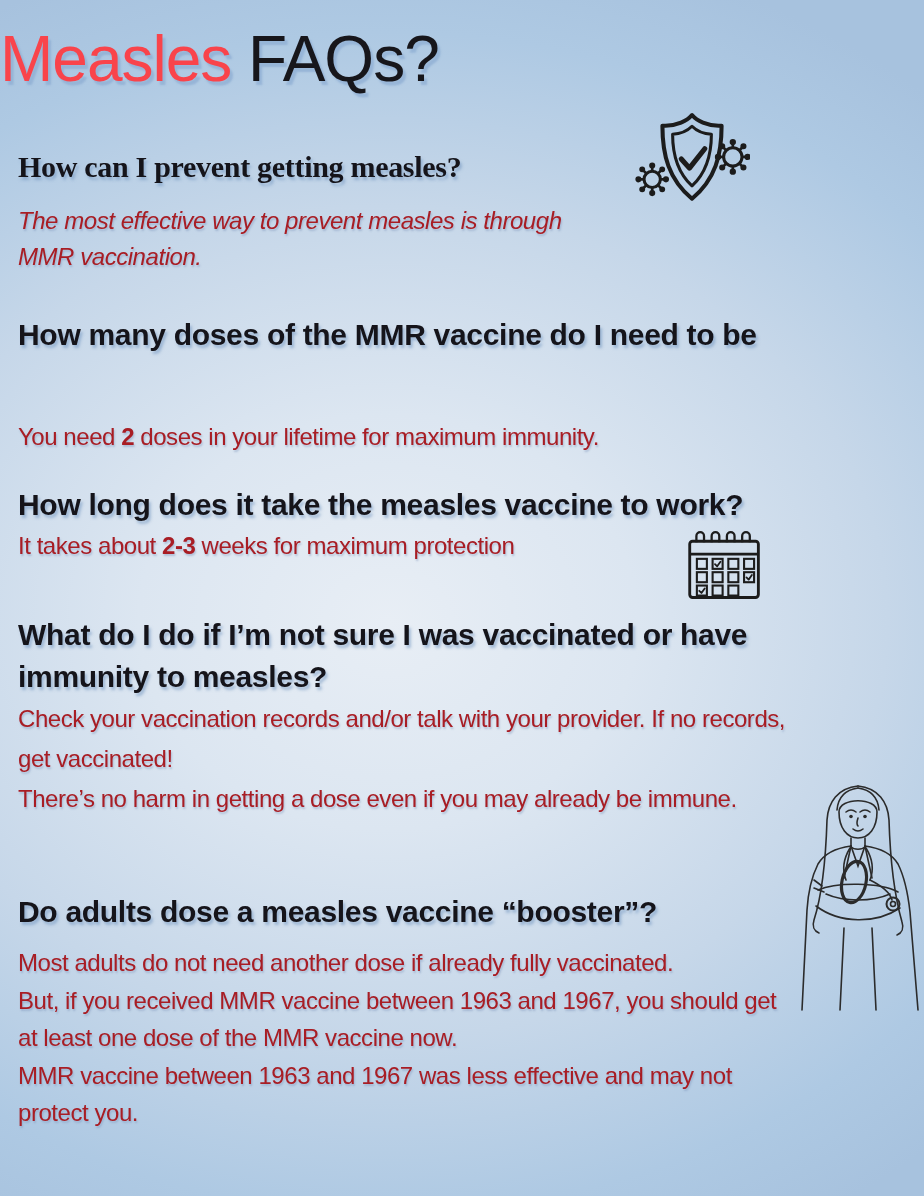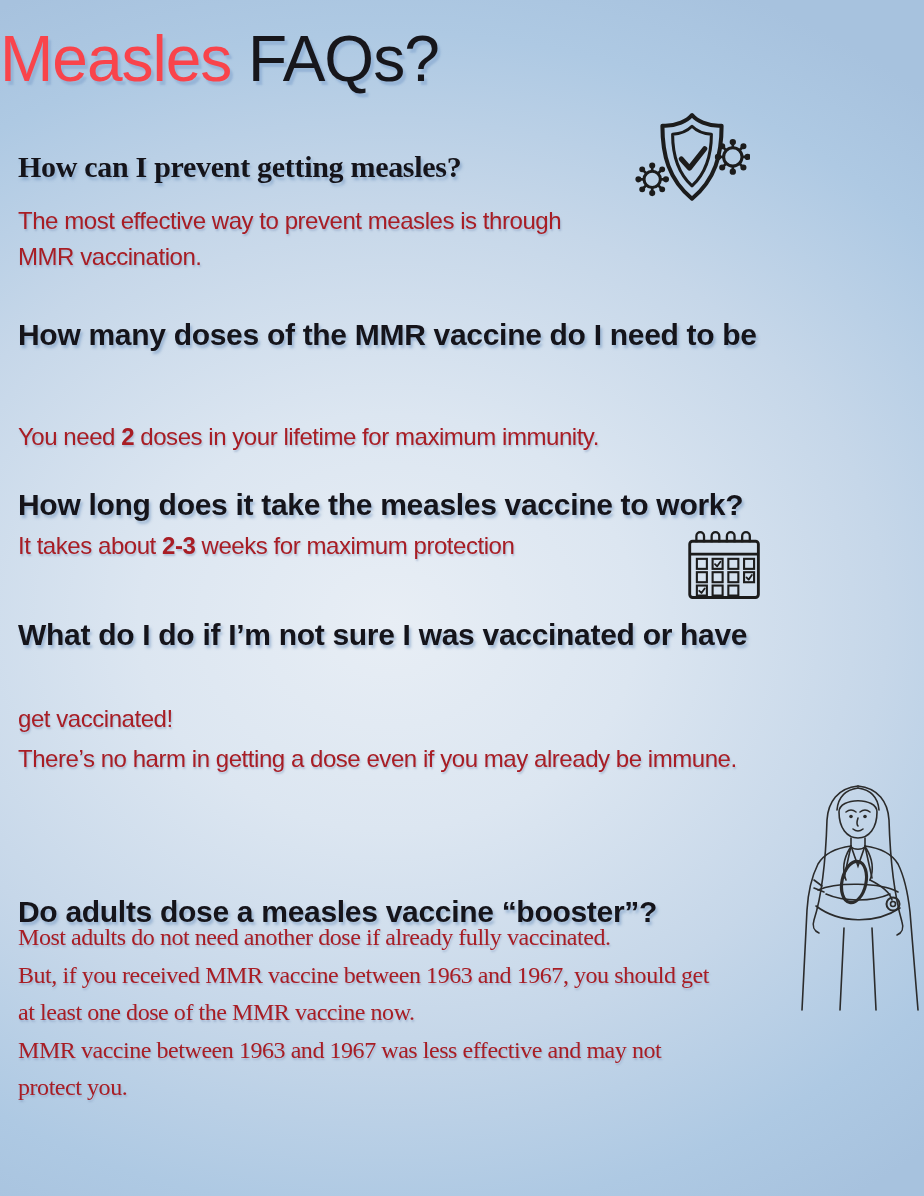--- a/index.html
+++ b/index.html
@@ -36,21 +36,21 @@
 </head>
 <body>
 
 <div class="title">
   <span class="red">Measles</span><span class="dark"> FAQs?</span>
 </div>
 
 <div class="abs" style="top:146px;left:18px;font-family:Liberation Serif, serif;">
   <div class="q-line">How can I prevent getting measles?</div>
 </div>
-<div class="abs a-block lh36" style="top:203px;left:18px;">
+<div class="abs a-block lh36" style="top:203px;left:18px;font-style:italic;">
   <div class="a-line"><span>The most effective way to prevent measles is through</span><b></b><span></span></div>
   <div class="a-line"><span>MMR vaccination.</span><b></b><span></span></div>
 </div>
 
 <div class="abs" style="top:112px;left:634px;">
   <svg width="116" height="100" viewBox="0 0 112 98" fill="none" stroke="#1c1c1c">
 
     <g stroke-width="2.6">
       <circle cx="17" cy="66" r="8" stroke-width="3"></circle>
       <line x1="17" y1="54" x2="17" y2="58"></line>
@@ -134,22 +134,24 @@
 
     <rect x="13.5" y="59.5" width="10.5" height="10.5" stroke-width="2.2"></rect>
     <rect x="30" y="59.5" width="10.5" height="10.5" stroke-width="2.2"></rect>
     <rect x="46.5" y="59.5" width="10.5" height="10.5" stroke-width="2.2"></rect>
     <path d="M16 65 L18.3 67.3 L21.7 62.5" stroke-width="1.9" stroke-linecap="round" stroke-linejoin="round"></path>
   </svg>
 </div>
 
 <div class="abs" style="top:614px;left:18px;">
   <div class="q-line">What do I do if I’m not sure I was vaccinated or have</div>
+  <div class="q-line">immunity to measles?</div>
 </div>
 <div class="abs a-block lh40" style="top:699px;left:18px;">
+  <div class="a-line"><span>Check your vaccination records and/or talk with your provider. If no records,</span><b></b><span></span></div>
   <div class="a-line"><span>get vaccinated!</span><b></b><span></span></div>
   <div class="a-line"><span>There’s no harm in getting a dose even if you may already be immune.</span><b></b><span></span></div>
 </div>
 
 <div class="abs" style="top:782px;left:792px;">
   <svg width="132" height="230" viewBox="0 0 132 230" fill="none" stroke="#2b2b2b" stroke-width="1.6" stroke-linecap="round">
 
     <path d="M66 4 C46 6 36 20 35 38 C34 70 31 110 22 138 C20 144 22 149 27 151"></path>
     <path d="M66 4 C86 6 96 20 97 38 C98 72 102 112 110 140 C112 146 110 151 105 153"></path>
 
@@ -183,19 +185,19 @@
     <circle cx="101" cy="122" r="6.5" stroke-width="2"></circle>
     <circle cx="101" cy="122" r="2.5" stroke-width="1.6"></circle>
 
     <path d="M52 146 L48 228 M80 146 L84 228"></path>
   </svg>
 </div>
 
 <div class="abs" style="top:891px;left:18px;">
   <div class="q-line">Do adults dose a measles vaccine “booster”?</div>
 </div>
-<div class="abs a-block lh375" style="top:919px;left:18px;font-family:Liberation Serif, serif;">
+<div class="abs a-block lh375" style="top:944px;left:18px;">
   <div class="a-line"><span>Most adults do not need another dose if already fully vaccinated.</span><b></b><span></span></div>
   <div class="a-line"><span>But, if you received MMR vaccine between 1963 and 1967, you should get</span><b></b><span></span></div>
   <div class="a-line"><span>at least one dose of the MMR vaccine now.</span><b></b><span></span></div>
   <div class="a-line"><span>MMR vaccine between 1963 and 1967 was less effective and may not</span><b></b><span></span></div>
   <div class="a-line"><span>protect you.</span><b></b><span></span></div>
 </div>
 
 </body></html>

